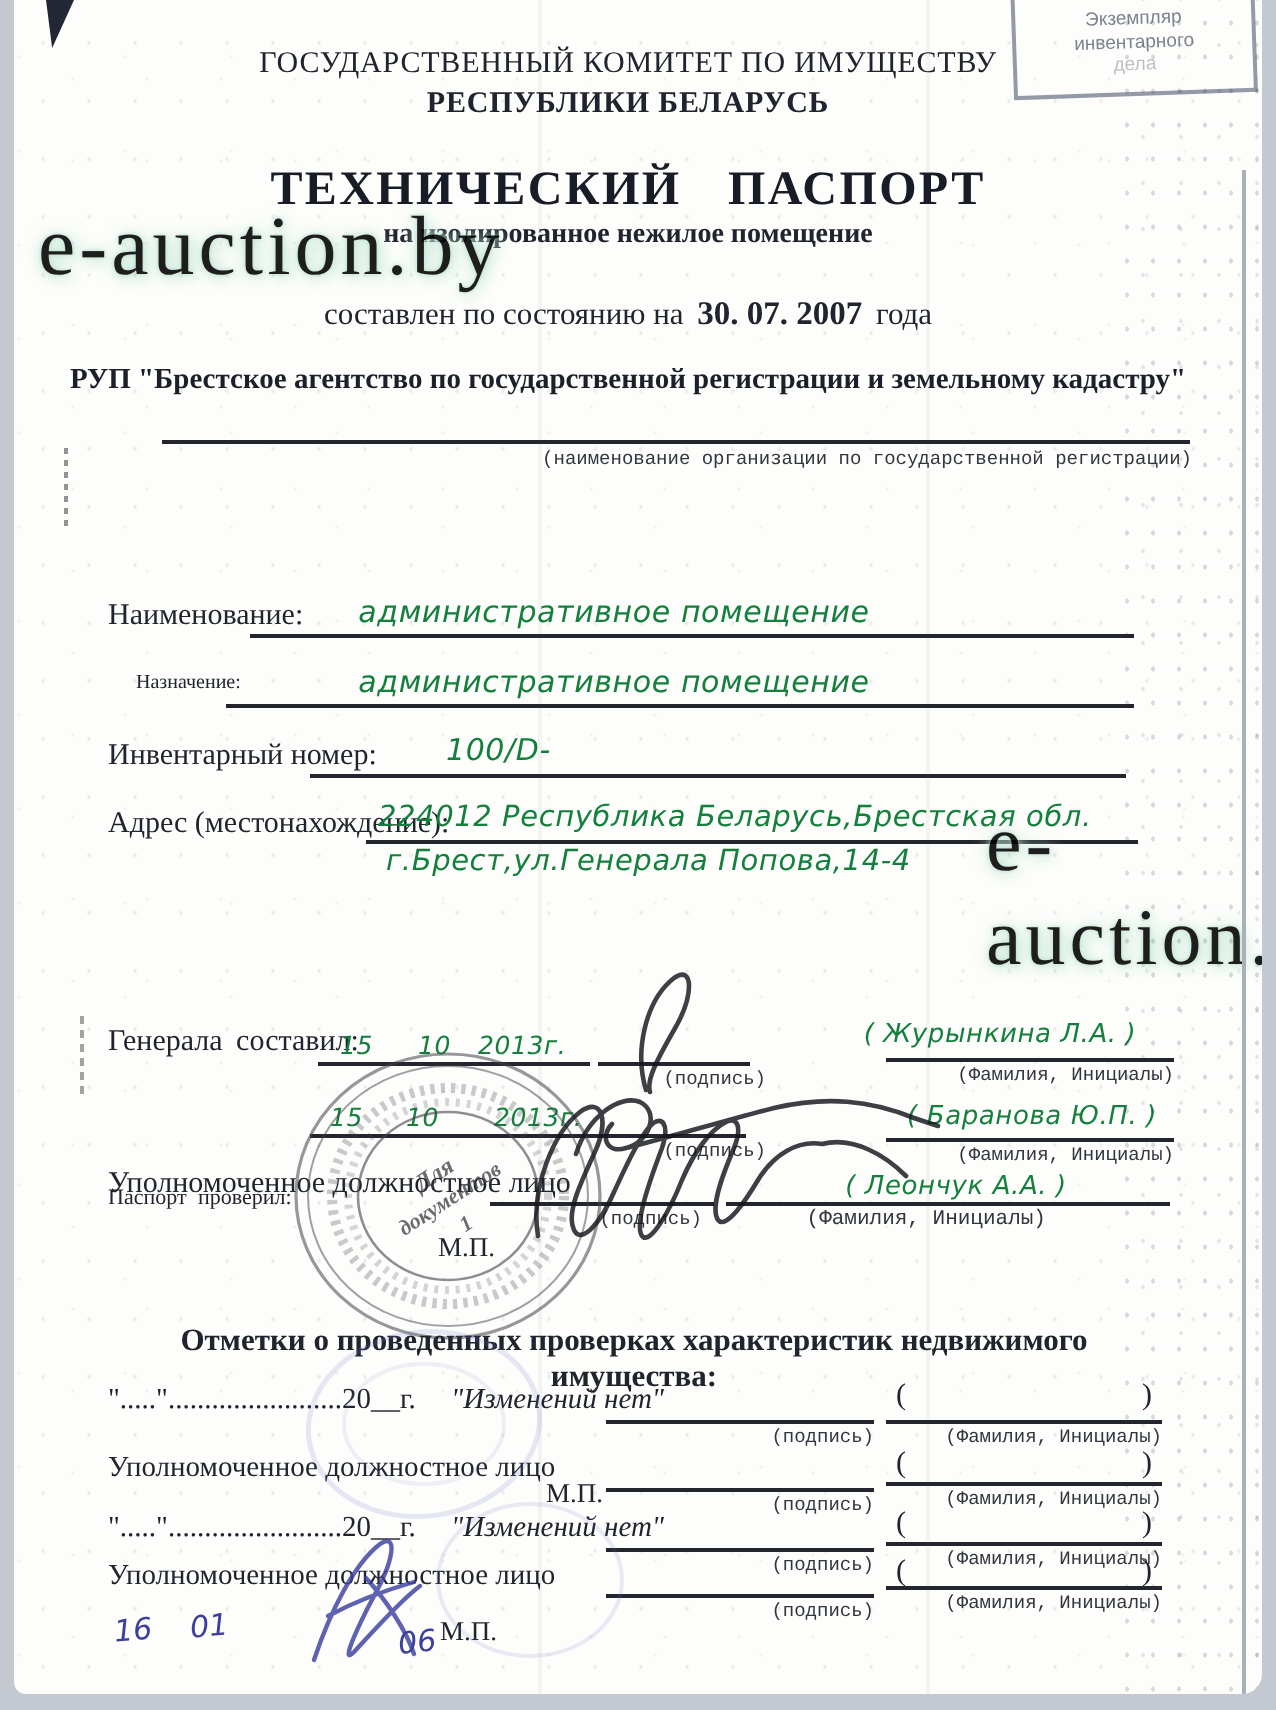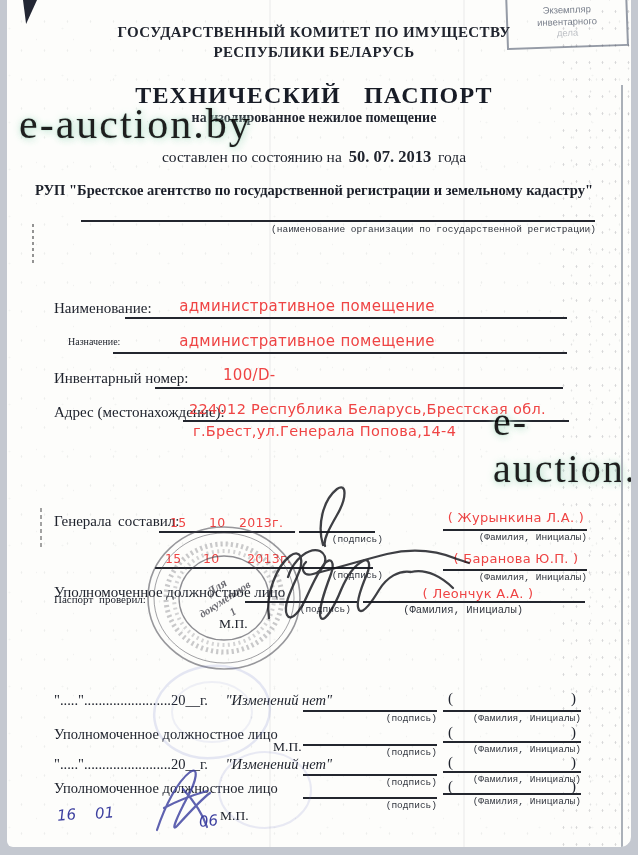--- a/index.html
+++ b/index.html
@@ -4,21 +4,21 @@
 <style>
   html,body{margin:0;padding:0;}
   body{background:#c9cdd5;font-family:"Liberation Serif",serif;}
   .canvas{position:relative;width:638px;height:855px;background:#c4c8d0;overflow:hidden;}
   .page{position:absolute;left:7px;top:0;width:624px;height:847px;background:#fdfdfb;
         border-radius:0 0 10px 6px;overflow:hidden;}
   .abs{position:absolute;}
   .ser{font-family:"Liberation Serif",serif;color:#20242e;}
   .ctr{text-align:center;}
   .b{font-weight:bold;}
-  .hand{font-family:"DejaVu Sans",sans-serif;color:#ef4444;letter-spacing:.3px;}
+  .hand{font-family:"DejaVu Sans",sans-serif;font-style:italic;color:#15803d;letter-spacing:.3px;}
   .cap{font-family:Liberation Mono, monospace;font-size:9.5px;color:#32363f;text-align:right;}
   .line{position:absolute;height:1.6px;background:#23262e;}
   .wm{font-family:"Liberation Serif",serif;color:#000000;opacity:.88;letter-spacing:2px;
       text-shadow:0 0 2px #abd6c2,0 0 9px #b9e2cf,2px 2px 7px #c8e8d8;}
   .noise{position:absolute;inset:0;pointer-events:none;opacity:.55;
     background-image:
       radial-gradient(rgba(40,44,56,.14) .6px, transparent 1.1px),
       radial-gradient(rgba(40,44,56,.10) .5px, transparent 1px),
       radial-gradient(rgba(40,44,56,.08) .7px, transparent 1.3px);
     background-size:23px 29px,37px 41px,53px 47px;
@@ -40,31 +40,31 @@
   <div class="abs" style="left:16px;top:0;width:14px;height:24px;background:#232734;clip-path:polygon(0 0,100% 0,22% 100%);"></div>
 
   <div class="abs" style="left:499px;top:-10px;width:122px;height:58px;border:2px solid #959ba6;transform:rotate(-2deg);
               font-family:'Liberation Sans',sans-serif;font-size:9.5px;line-height:11.5px;color:#7d838f;
               text-align:center;padding-top:12px;box-sizing:border-box;">
     <div>Экземпляр</div>
     <div>инвентарного</div>
     <div style="opacity:.5;">дела</div>
   </div>
 
-  <div class="abs ser ctr" style="left:0;right:10px;top:24px;font-size:15px;font-weight:700;letter-spacing:.4px;">ГОСУДАРСТВЕННЫЙ КОМИТЕТ ПО ИМУЩЕСТВУ</div>
+  <div class="abs ser ctr" style="left:0;right:10px;top:24px;font-size:15px;font-weight:400;letter-spacing:.4px;">ГОСУДАРСТВЕННЫЙ КОМИТЕТ ПО ИМУЩЕСТВУ</div>
   <div class="abs ser ctr" style="left:0;right:10px;top:44px;font-size:15px;font-weight:600;letter-spacing:.4px;">РЕСПУБЛИКИ БЕЛАРУСЬ</div>
 
   <div class="abs ser ctr" style="left:0;right:10px;top:110px;font-size:14px;font-weight:bold;">на изолированное нежилое помещение</div>
   <div class="abs ser ctr" style="left:0;right:10px;top:82px;font-size:24px;font-weight:bold;letter-spacing:1.2px;word-spacing:16px;color:#181c26;">ТЕХНИЧЕСКИЙ  ПАСПОРТ</div>
 
   <div class="abs wm" style="left:12px;top:100px;font-size:42px;">e-auction.by</div>
 
   <div class="abs ser ctr" style="left:0;right:10px;top:147px;font-size:15.5px;">
     <span>составлен по состоянию на</span>
-    <span class="b" style="font-size:16.5px;margin:0 3px;">50. 07. 2013</span>
+    <span class="b" style="font-size:16.5px;margin:0 3px;">30. 07. 2007</span>
     <span>года</span>
   </div>
 
   <div class="abs ser ctr b" style="left:0;right:10px;top:182px;font-size:14.5px;color:#1c202a;">РУП "Брестское агентство по государственной регистрации и земельному кадастру"</div>
   <div class="line" style="left:74px;top:220px;width:514px;height:2px;"></div>
   <div class="abs cap" style="left:75px;top:224px;width:514px;">(наименование организации по государственной регистрации)</div>
 
   <div class="abs" style="left:25px;top:224px;width:2px;height:40px;background:repeating-linear-gradient(#666 0 3px,transparent 3px 6px);opacity:.7;"></div>
   <div class="abs" style="left:33px;top:508px;width:2px;height:40px;background:repeating-linear-gradient(#666 0 4px,transparent 4px 7px);opacity:.6;"></div>
 
@@ -87,21 +87,21 @@
 
   <div class="abs wm" style="left:486px;top:398px;font-size:40px;">e-auction.</div>
 
   <div class="abs ser" style="left:47px;top:513px;font-size:15px;word-spacing:3px;">Генерала  составил:</div>
   <div class="abs hand" style="left:163px;top:515px;font-size:12.5px;">15</div>
   <div class="abs hand" style="left:202px;top:515px;font-size:12.5px;">10</div>
   <div class="abs hand" style="left:232px;top:515px;font-size:12.5px;">2013г.</div>
   <div class="line" style="left:152px;top:531px;width:136px;"></div>
   <div class="line" style="left:292px;top:531px;width:76px;"></div>
   <div class="abs cap" style="left:282px;top:534px;width:94px;">(подпись)</div>
-  <div class="abs hand ctr" style="left:438px;top:510px;width:142px;font-size:13px;">( Журынкина  Л.А.   )</div>
+  <div class="abs hand ctr" style="left:422px;top:510px;width:142px;font-size:13px;">( Журынкина  Л.А.   )</div>
   <div class="line" style="left:436px;top:529px;width:144px;"></div>
   <div class="abs cap" style="left:436px;top:532px;width:144px;">(Фамилия, Инициалы)</div>
 
   <div class="abs ser" style="left:47px;top:549px;font-size:11px;word-spacing:3px;margin-top:44px;">Паспорт  проверил:</div>
   <div class="abs hand" style="left:158px;top:551px;font-size:12.5px;">15</div>
   <div class="abs hand" style="left:196px;top:551px;font-size:12.5px;">10</div>
   <div class="abs hand" style="left:240px;top:551px;font-size:12.5px;">2013г.</div>
   <div class="line" style="left:148px;top:567px;width:218px;"></div>
   <div class="abs cap" style="left:282px;top:570px;width:94px;">(подпись)</div>
   <div class="abs hand ctr" style="left:438px;top:551px;width:142px;font-size:13px;">( Баранова  Ю.П. )</div>
@@ -132,20 +132,21 @@
   </svg>
 
   <svg style="left:0;top:0;" width="638" height="855" viewBox="0 0 638 855">
     <g stroke="#15161c" stroke-width="2.3" fill="none" opacity=".82" stroke-linecap="round">
       <path d="M316 545 C310 525 316 500 330 489 C340 482 340 498 330 515 C322 529 316 540 318 546"></path>
       <path d="M281 577 C287 558 303 547 313 551 C323 556 318 571 306 574 C296 577 293 568 299 562 M306 574 C330 568 356 560 380 554 C406 548 428 550 450 559 L462 563"></path>
       <path d="M262 618 C258 594 270 566 283 556 C294 548 298 560 290 577 C283 592 276 607 280 615 C284 623 294 610 300 596 C306 583 312 570 318 563 C324 557 328 562 324 574 C318 590 310 612 314 618 C318 623 328 605 334 590 C340 576 348 565 356 561 C362 558 364 564 360 574 C354 588 348 604 352 610 C356 615 366 600 372 590 C380 577 392 570 404 572 C420 568 436 578 446 588"></path>
     </g>
   </svg>
 
+  <div class="abs ser ctr" style="left:40px;top:662px;width:540px;font-size:15.5px;font-weight:600;">Отметки о проведенных проверках характеристик недвижимого имущества:</div>
 
   <div class="abs ser" style="left:47px;top:692px;font-size:14.5px;">
     <span>"....."........................20__г.</span>
     <span style="font-style:italic;margin-left:14px;">"Изменений нет"</span>
   </div>
   <div class="line" style="left:296px;top:710px;width:134px;"></div>
   <div class="abs cap" style="left:296px;top:713px;width:134px;">(подпись)</div>
   <div class="abs ser" style="left:441px;top:690px;font-size:15px;">(</div>
   <div class="abs ser" style="left:564px;top:690px;font-size:15px;">)</div>
   <div class="line" style="left:436px;top:710px;width:138px;"></div>

